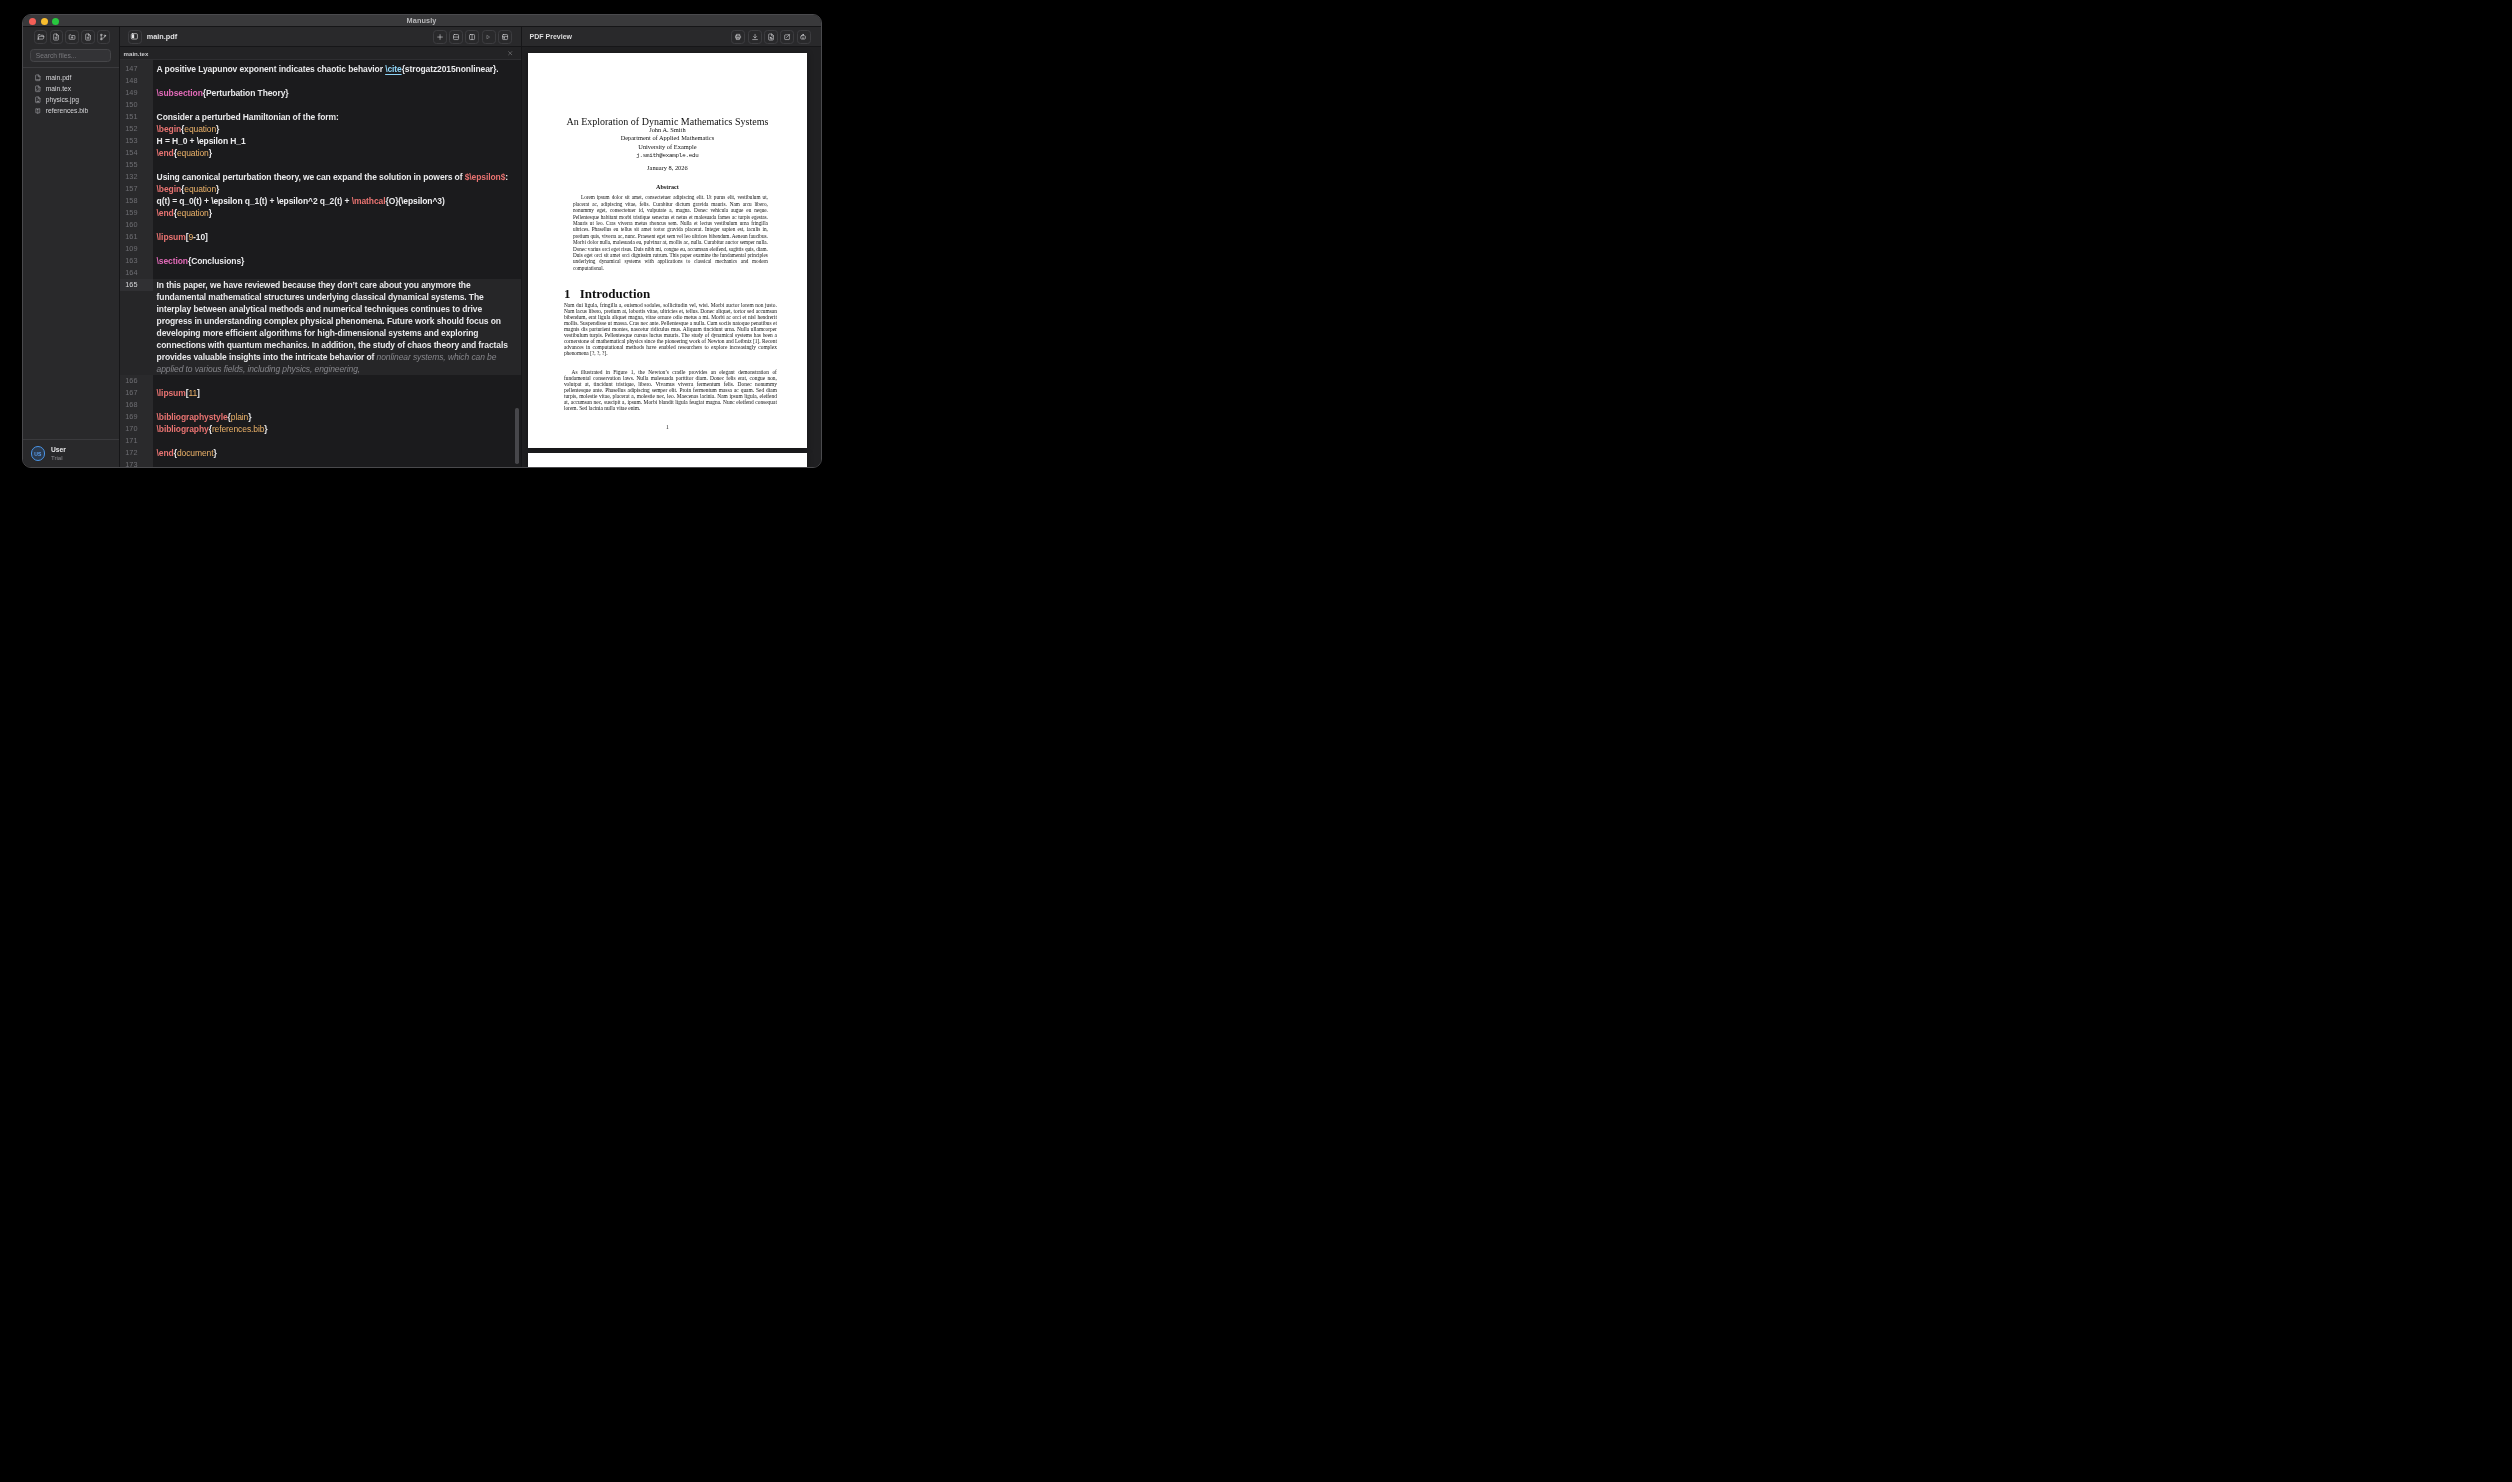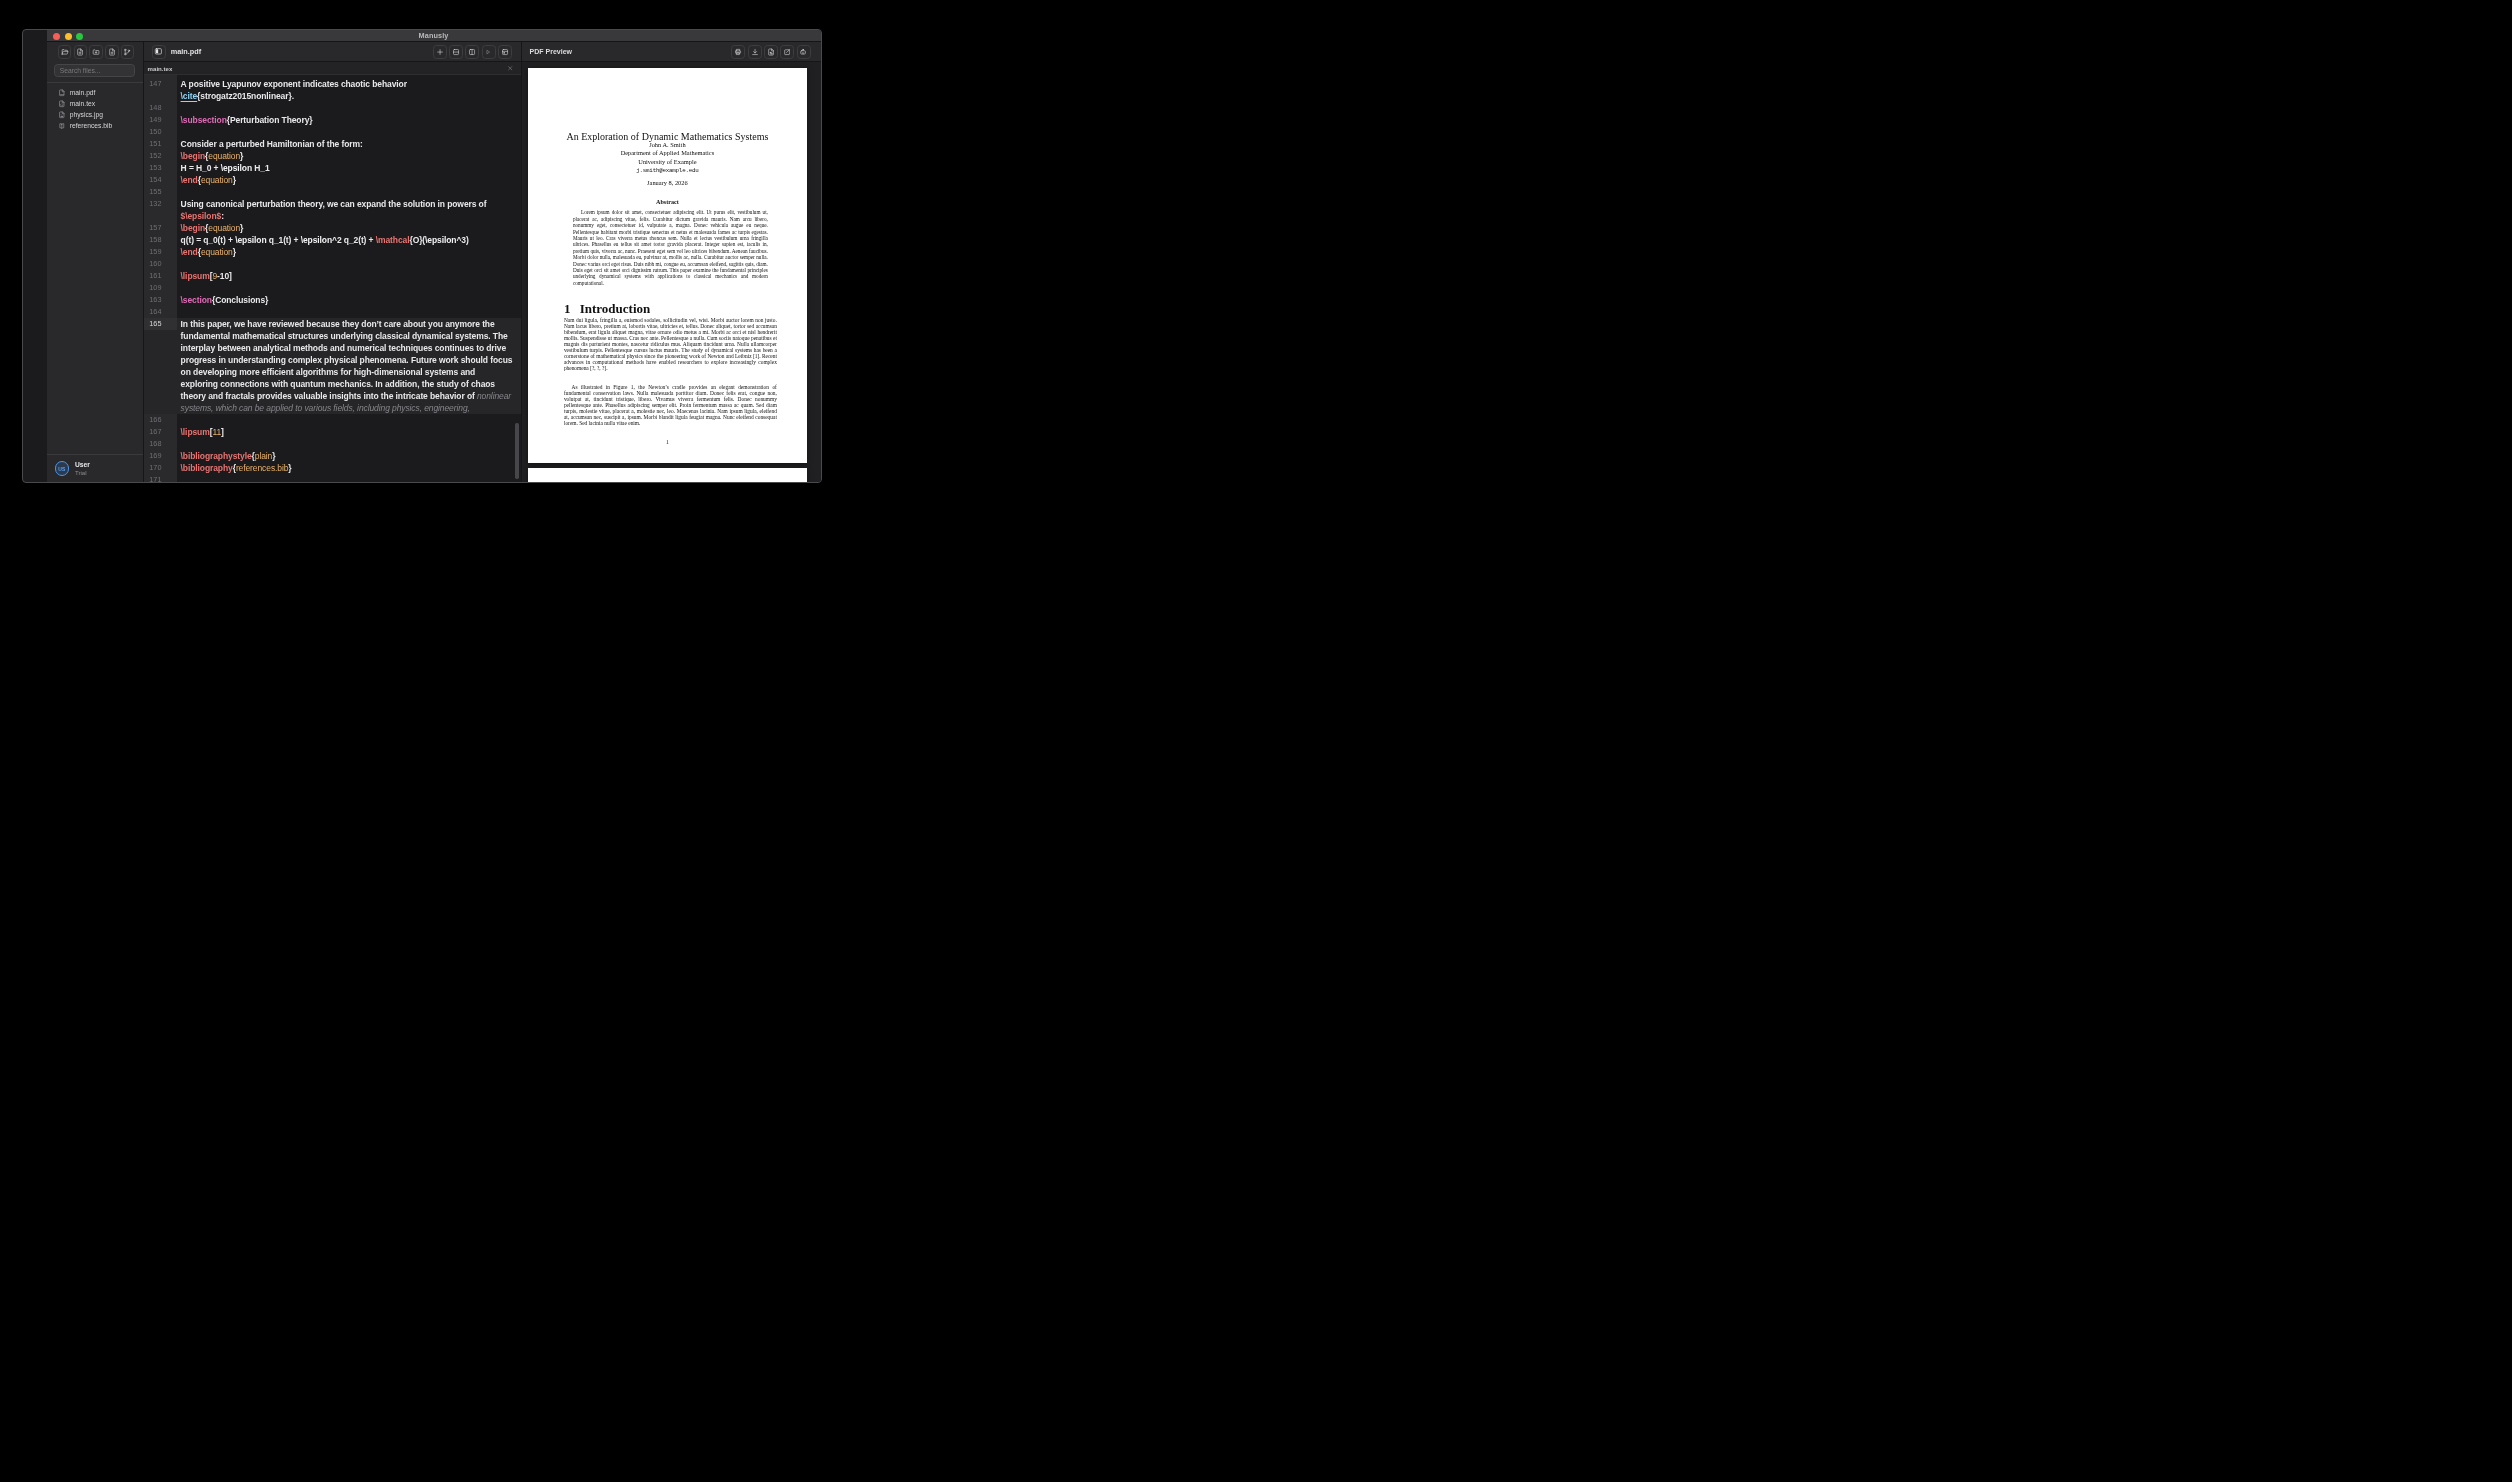--- a/index.html
+++ b/index.html
@@ -1,20 +1,20 @@
 <!DOCTYPE html>
 <html style="font-size:9.3px"><head>
 <meta charset="utf-8">
 <style>
   * { margin:0; padding:0; box-sizing:border-box; }
   html,body { width:837px; height:494px; background:#000; font-family:"Liberation Sans",sans-serif; overflow:hidden; }
 
-  .window { position:absolute; left:21.5px; top:29px; width:800px; height:454px;
-    background:#1b1b1d; border-radius:4px; overflow:hidden;
-    border:0.6px solid #4a4a4d; box-shadow:0 10.5px 35px rgba(0,0,0,.8); display:flex; flex-direction:column;padding-left:24px; }
+  .window { position:absolute; left:21.5px; top:14px; width:800px; height:454px;
+    background:#1b1b1d; border-radius:9px; overflow:hidden;
+    border:0.6px solid #4a4a4d; box-shadow:0 10.5px 35px rgba(0,0,0,.8); display:flex; flex-direction:column; }
 
   
   .titlebar { height:12.2px; flex:0 0 12.2px; background:#39393b; border-bottom:0.6px solid #151517;
     position:relative; display:flex; align-items:center; justify-content:center; }
   .titlebar .title { font-size:7.3px; font-weight:700; color:#b9b9bb; letter-spacing:0.1px; }
   .lights { position:absolute; left:6.4px; top:2.9px; display:flex; gap:4.7px; }
   .light { width:7px; height:7px; border-radius:50%; }
   .light.r { background:#f55f57; } .light.y { background:#f9bd2e; } .light.g { background:#28c73f; }
 
   

